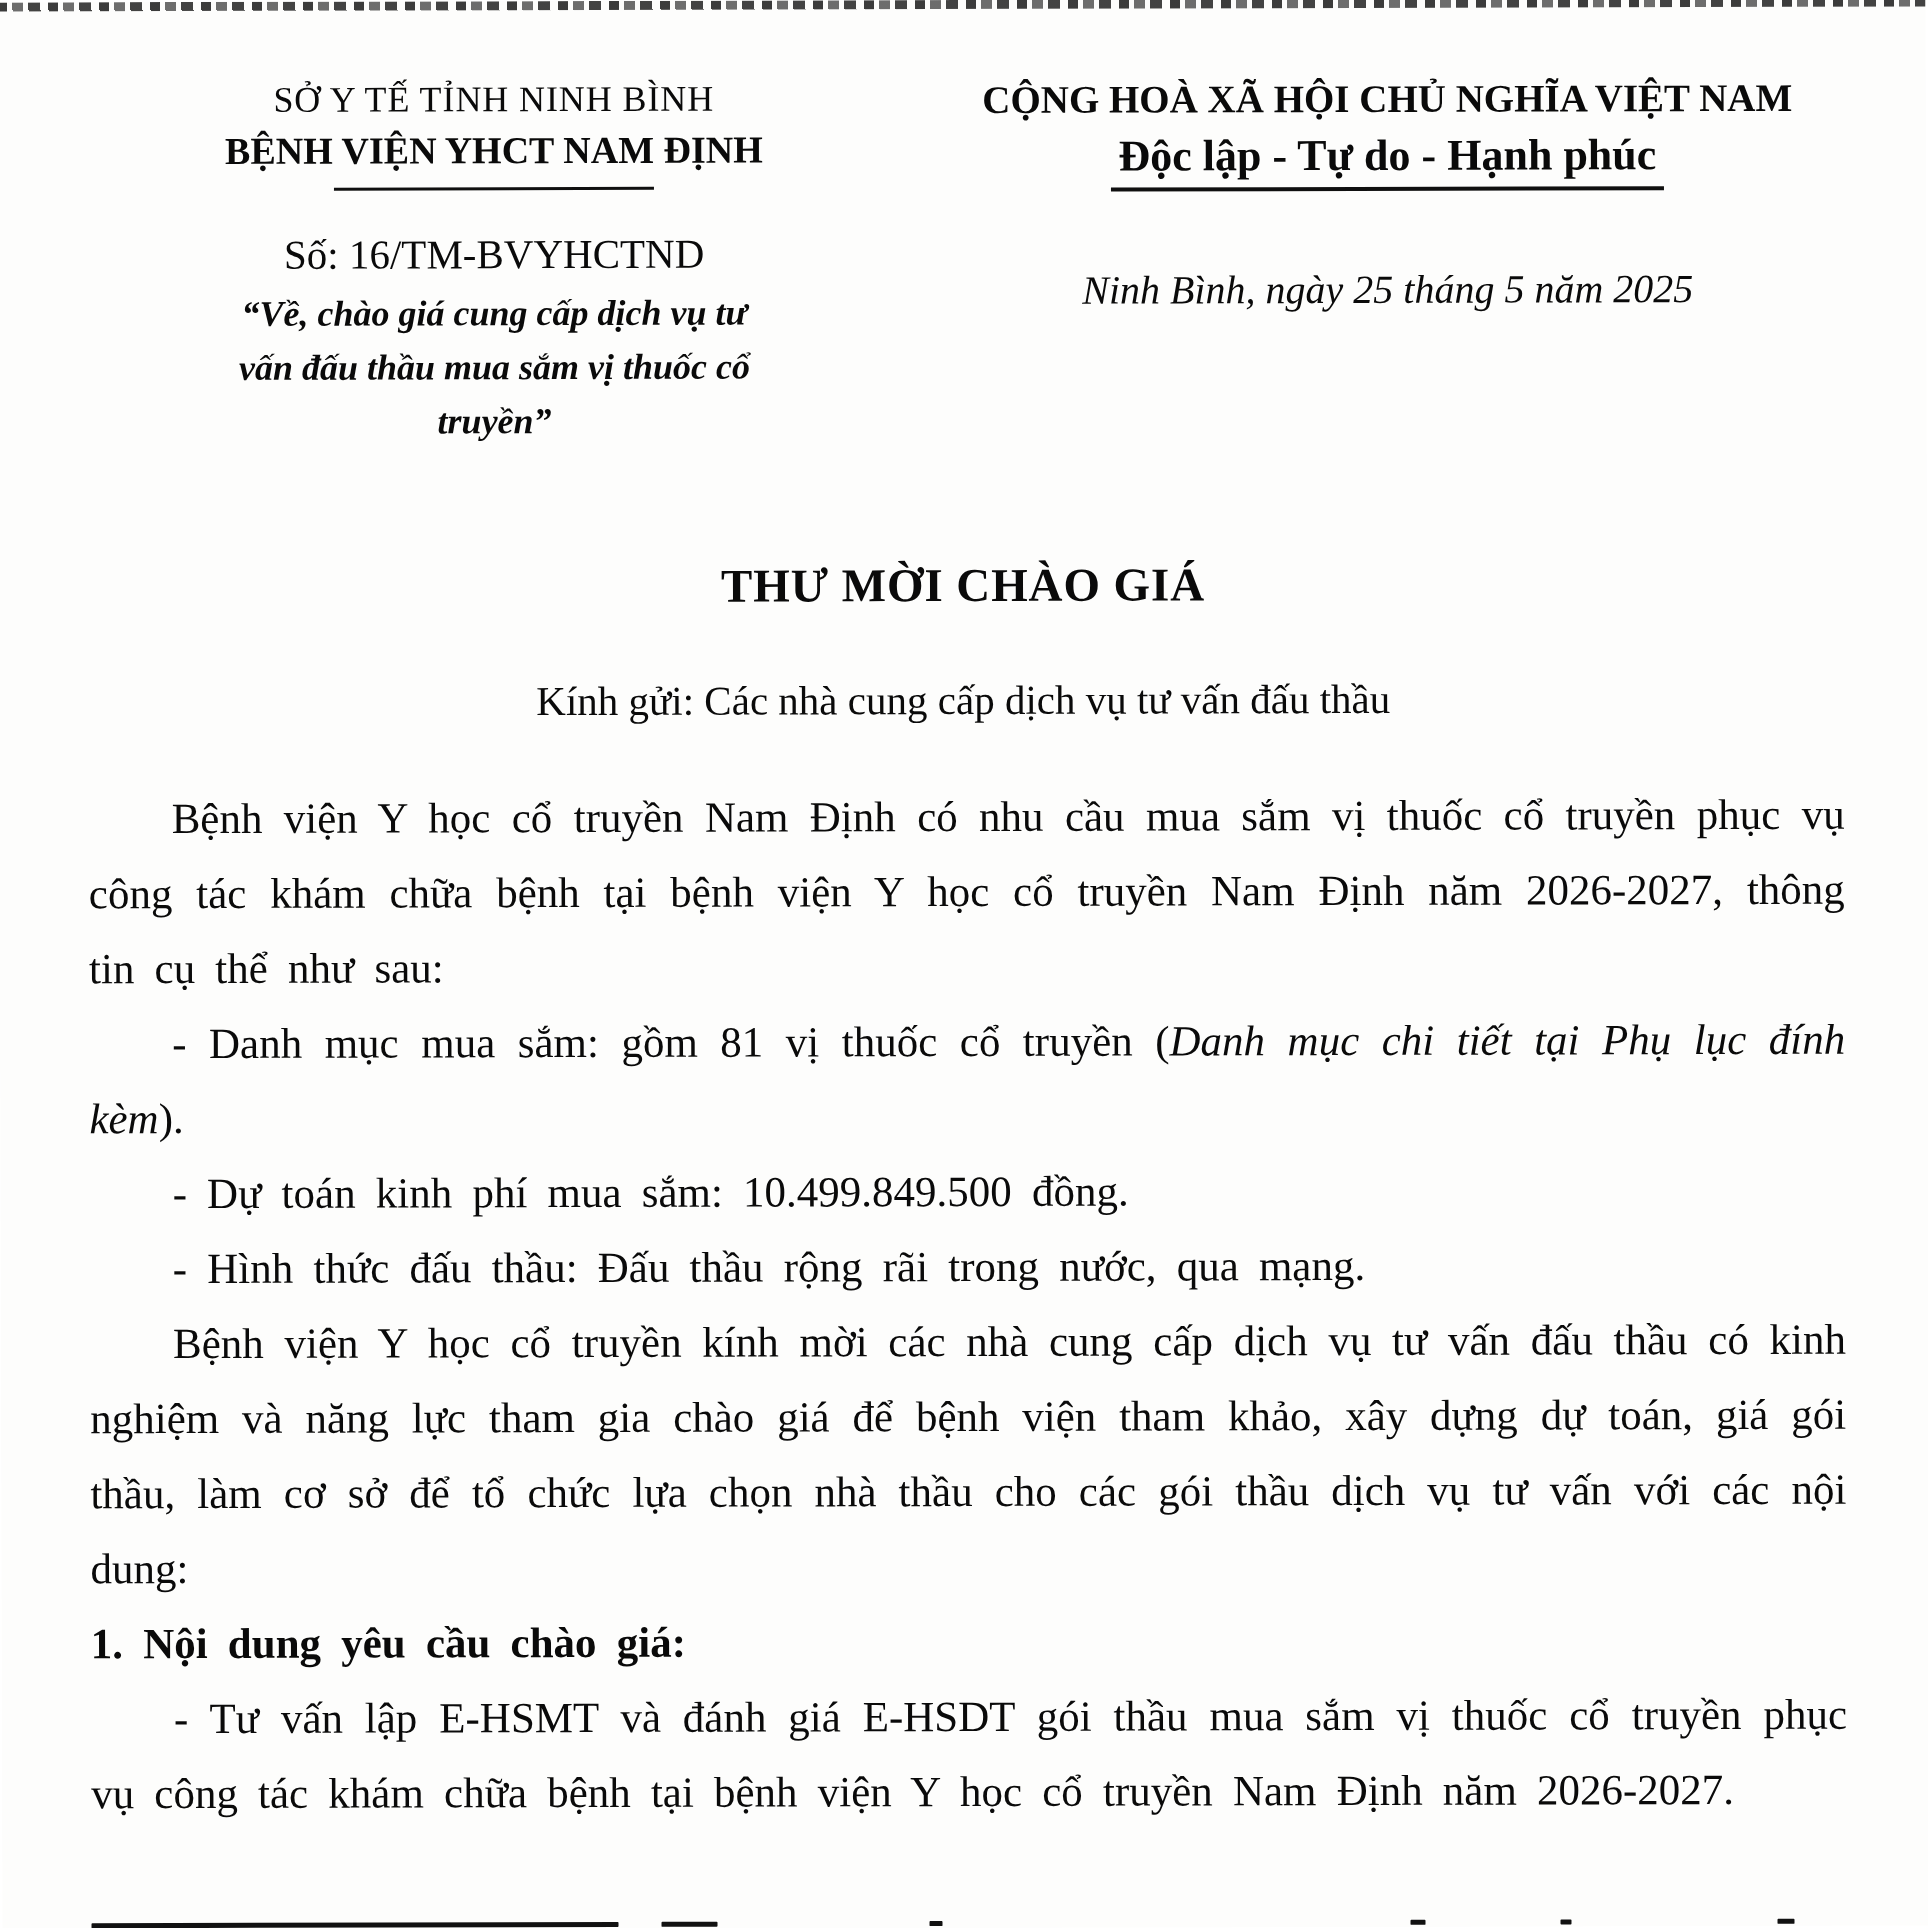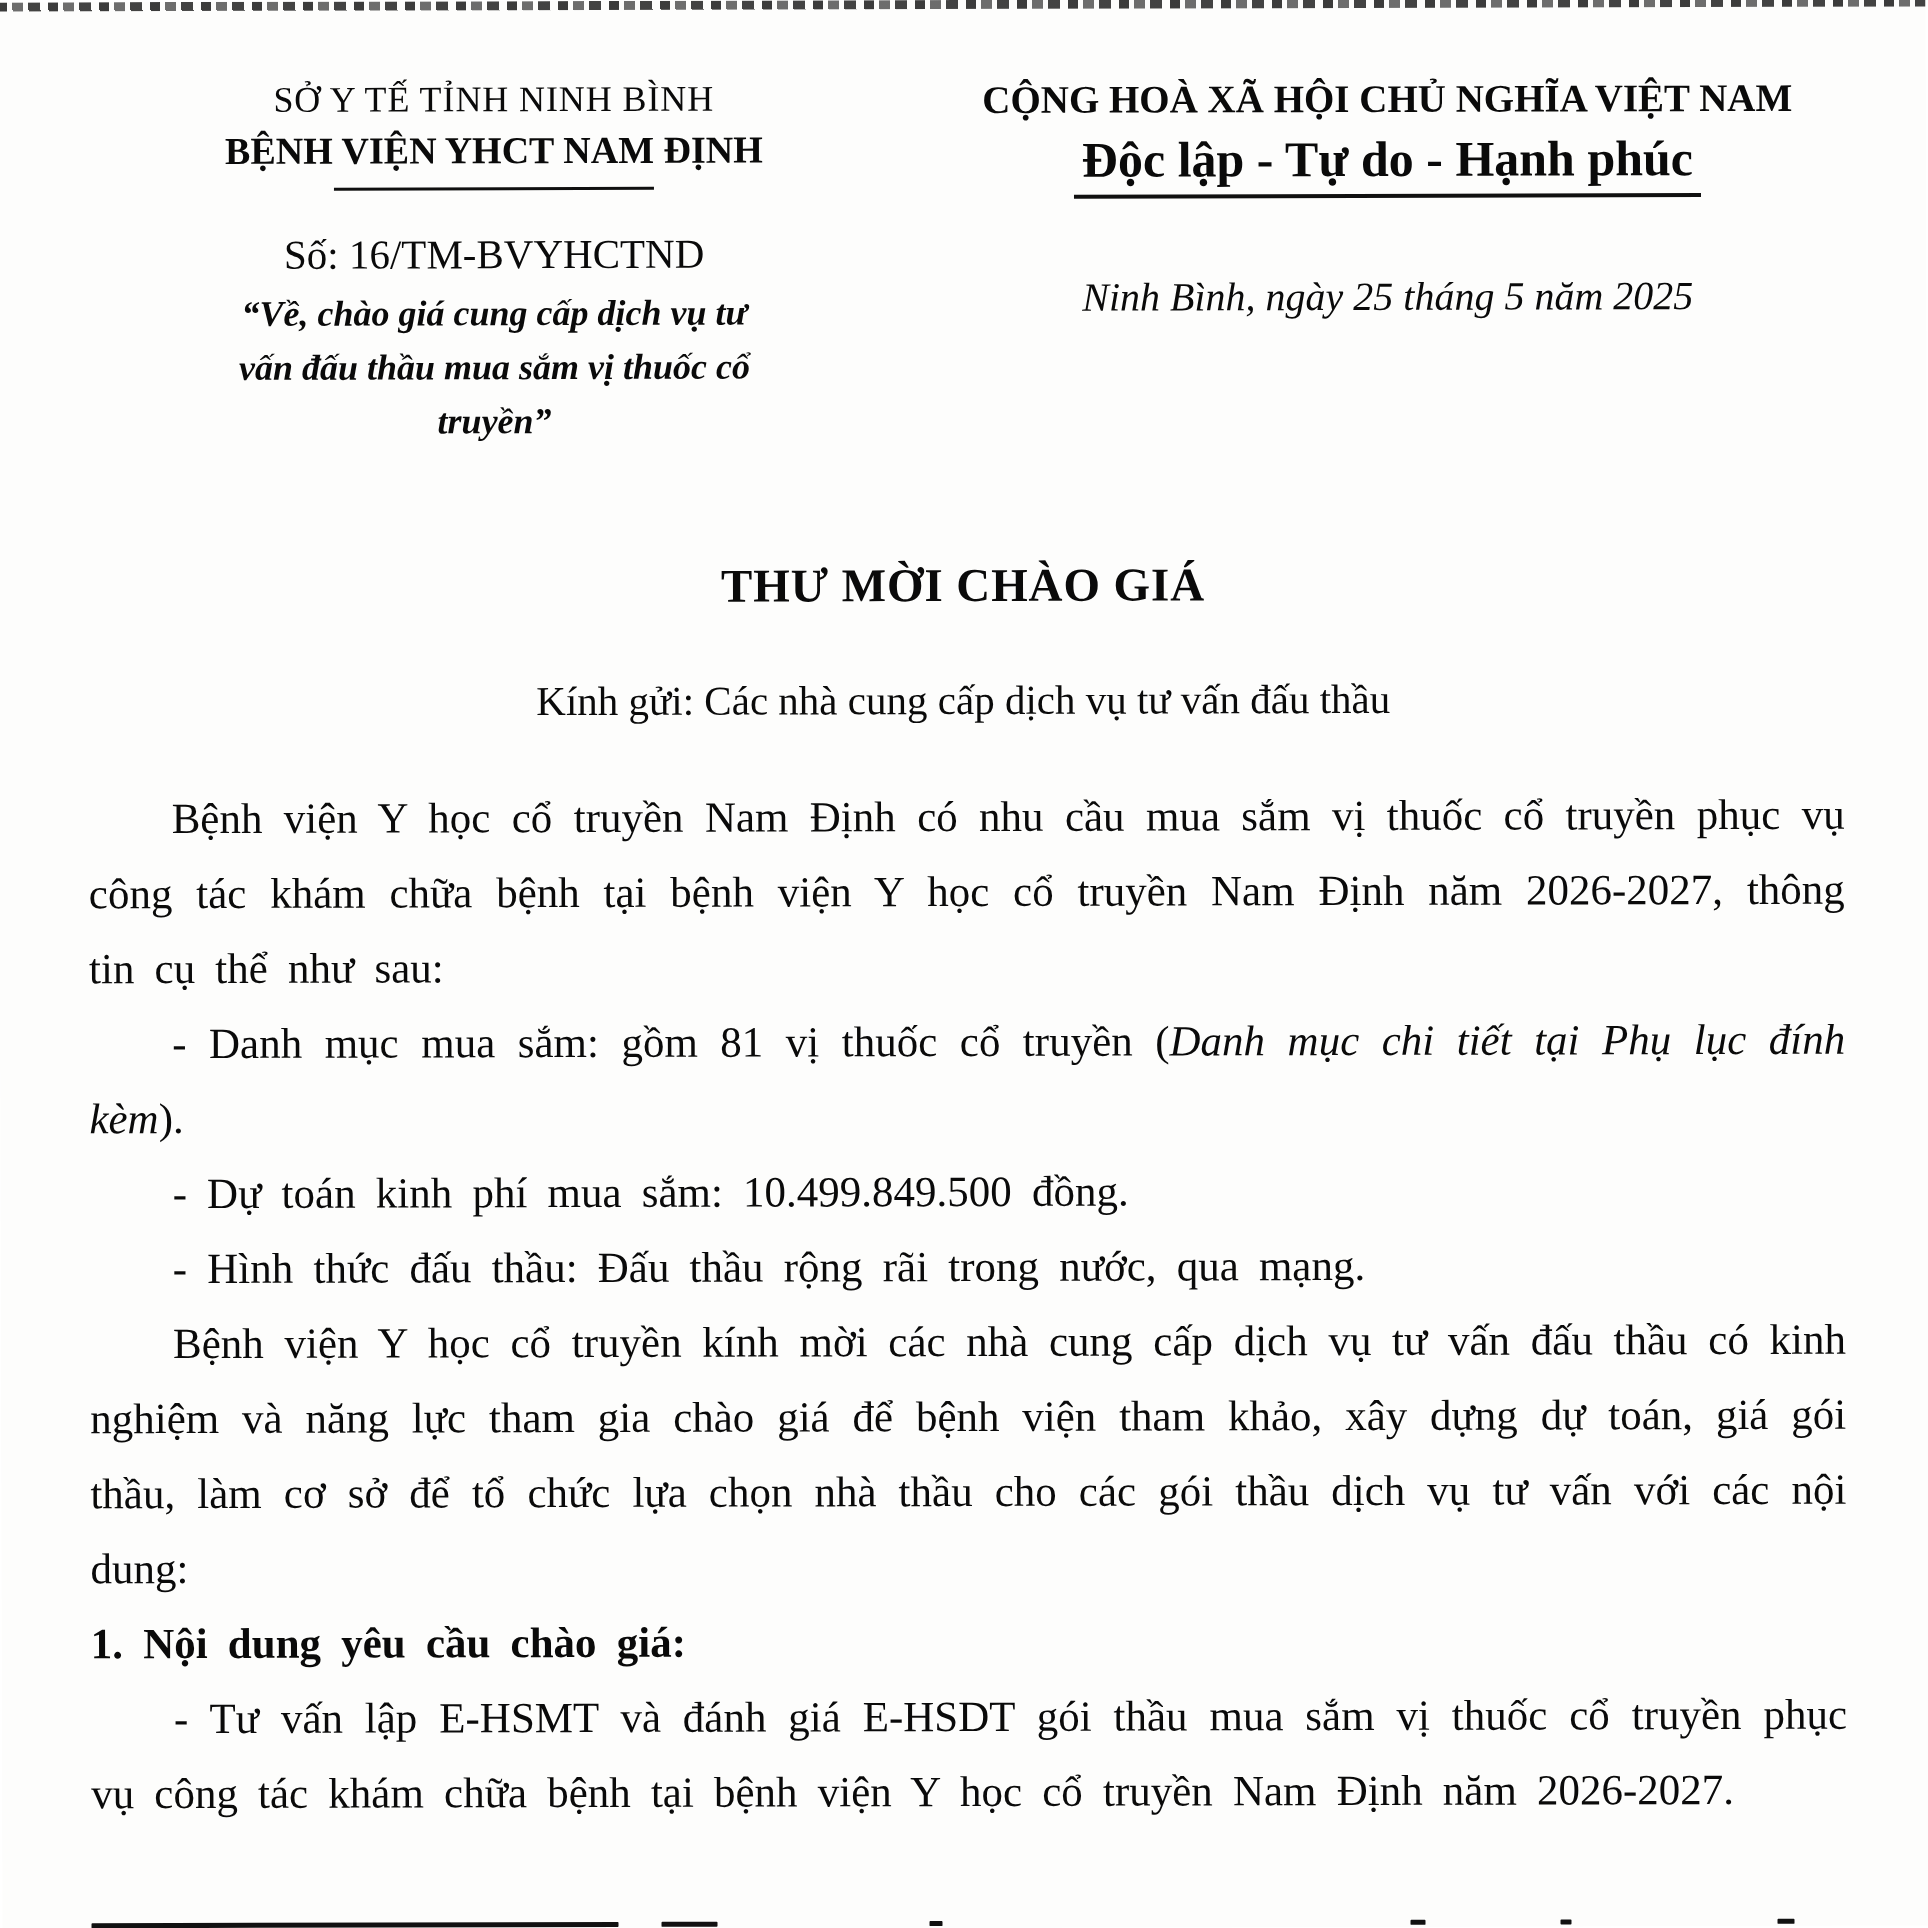--- a/index.html
+++ b/index.html
@@ -46,21 +46,21 @@
   .org    { font-size:38px; font-weight:bold; margin-top:7.5px; }
   .org-rule { width:320px; height:3.8px; background:#101010; margin:15px auto 40px; }
   .doc-number { font-size:41px; margin-top:3.8px; }
   .subject {
     font-size:36px; font-style:italic; font-weight:bold;
     line-height:1.5; max-width:565px; margin:7.5px auto 0;
   }
 
   .national-title { font-size:39px; font-weight:bold; }
   .motto {
-    display:inline-block; font-size:50px; font-weight:bold;
+    display:inline-block; font-size:44px; font-weight:bold;
     border-bottom:4.7px solid #101010; padding:0 7.5px 5.6px; margin-top:9.4px;
   }
   .place-date { font-size:40px; font-style:italic; margin-top:75px; }
 
   .doc-title {
     text-align:center; font-size:47px; font-weight:bold;
     letter-spacing:0.9px; margin-top:111px;
   }
   .salutation { text-align:center; font-size:41px; margin-top:64px; }
 

